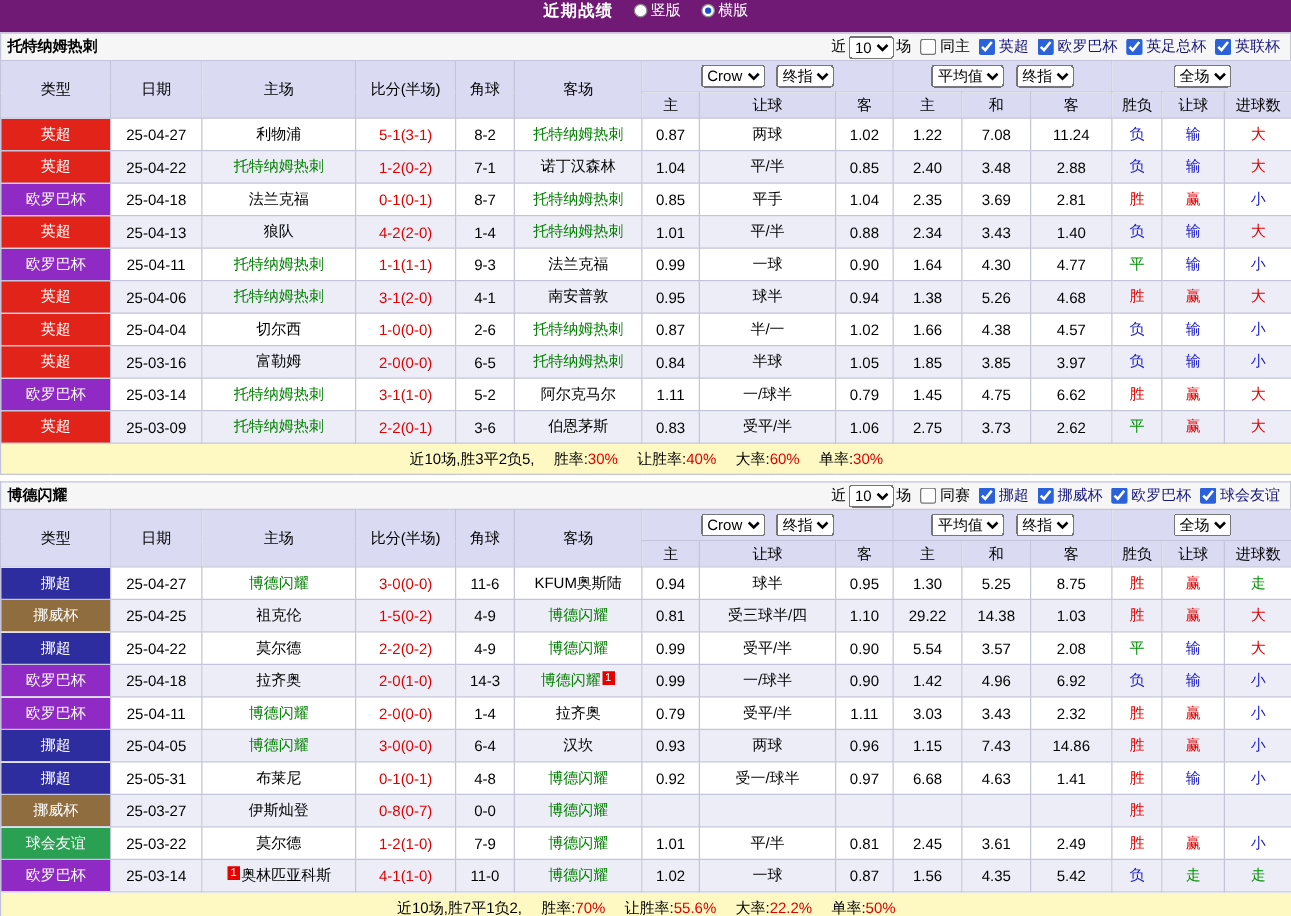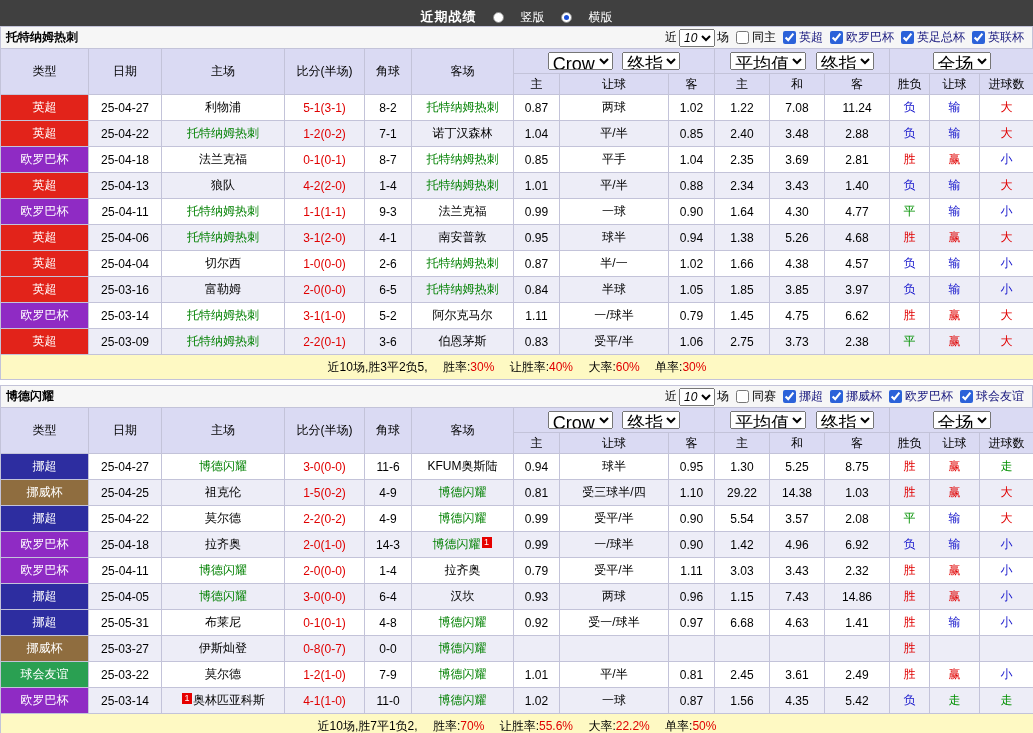--- a/index.html
+++ b/index.html
@@ -7,29 +7,29 @@
   body {
     width: 1033px;
     background: #fff;
     color: #000;
     font-family: "Liberation Sans", "DejaVu Sans", sans-serif;
     font-size: 12px;
   }
   
   .topbar {
     height: 26px;
-    background: #404040;
+    background: #701a75;
     color: #fff;
     display: flex;
-    align-items: flex-end;
+    align-items: flex-start;
     justify-content: center;
     gap: 16px;
   }
   .topbar .title { font-weight: bold; font-size: 13px; letter-spacing: 1px; }
-  .radio-group { display: flex; align-items: center; gap: 17px; }
+  .radio-group { display: flex; align-items: center; gap: 3px; }
   .radio {
     width: 11px; height: 11px; border-radius: 50%;
     background: #fff; border: 1px solid #888;
     display: inline-block; position: relative; cursor: pointer;
   }
   .radio.checked::after {
     content: ""; position: absolute; left: 2px; top: 2px; right: 2px; bottom: 2px;
     background: #1b4fd8; border-radius: 50%;
   }
   
@@ -38,38 +38,38 @@
   .teambar {
     height: 22px;
     display: flex; align-items: center; justify-content: space-between;
     padding: 0 8px 0 5px;
     background: #f6f6f6;
     border: 1px solid #c3c3d9; border-bottom: none;
   }
   .team-title { font-weight: bold; }
   .filters { display: flex; align-items: center; gap: 2px; }
   .filters .lg-label { color: #16167d; }
-  .filters select { font-size: 12px; height: 18px; cursor: pointer; font-style: italic; }
+  .filters select { font-size: 12px; height: 18px; cursor: pointer; }
   .filters input[type=checkbox] {
     width: 13px; height: 13px; margin: 0 1px 0 5px;
     accent-color: #2b62d9; vertical-align: -2px; cursor: pointer;
   }
   
   table.results { width: 1033px; border-collapse: collapse; table-layout: fixed; }
   table.results th, table.results td {
     border: 1px solid #c3c3d9;
     text-align: center;
     padding: 0 2px;
     overflow: hidden;
     white-space: nowrap;
   }
   thead th { background: #dadaf3; font-weight: 400; }
   tr.h1 th { height: 25px; }
   tr.h2 th { height: 21px; }
-  .selcell select { font-size: 18px; height: 18px; margin: 0 3px; vertical-align: middle; cursor: pointer; }
+  .selcell select { font-size: 12px; height: 18px; margin: 0 3px; vertical-align: middle; cursor: pointer; }
   tbody td { height: 26px; background: #fff; }
   tr.alt td { background: #ededf7; }
   td.type-cell { color: #fff; cursor: pointer; }
   td[data-name="home-team"], td[data-name="away-team"], td.score-cell { cursor: pointer; }
   .focus { color: #008000; }
   td.score-cell { color: #e00000; }
   .c-red { color: #e00000; }
   .c-blue { color: #1515cc; }
   .c-green { color: #009000; }
   .rc {
@@ -328,21 +328,21 @@
     <td data-name="match-date">25-03-09</td>
     <td data-name="home-team"><span class="focus">托特纳姆热刺</span></td>
     <td class="score-cell" data-name="score">2-2(0-1)</td>
     <td data-name="corner-count">3-6</td>
     <td data-name="away-team"><span>伯恩茅斯</span></td>
     <td data-name="asian-home-odds">0.83</td>
     <td data-name="asian-handicap-line">受平/半</td>
     <td data-name="asian-away-odds">1.06</td>
     <td data-name="euro-home-odds">2.75</td>
     <td data-name="euro-draw-odds">3.73</td>
-    <td data-name="euro-away-odds">2.38</td>
+    <td data-name="euro-away-odds">2.62</td>
     <td data-name="result-outcome" class="c-green">平</td>
     <td data-name="result-handicap" class="c-red">赢</td>
     <td data-name="result-goals" class="c-red">大</td>
   </tr>
       </tbody>
     <tfoot>
       <tr>
         <td colspan="15" class="summary" data-name="summary-row">
           <span data-name="summary-record">近10场,胜3平2负5,</span>
           <span class="s-item" data-name="win-rate-stat"><span>胜率:</span><span class="s-val">30%</span></span>

